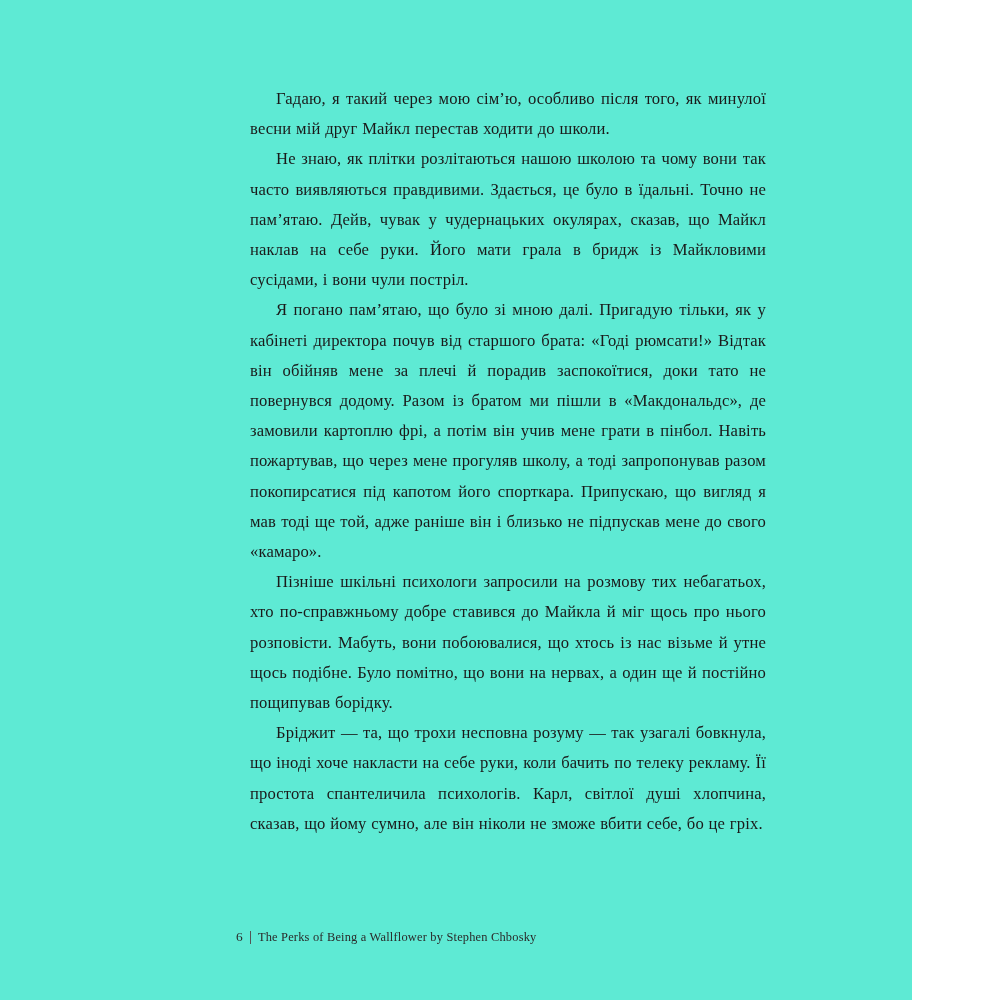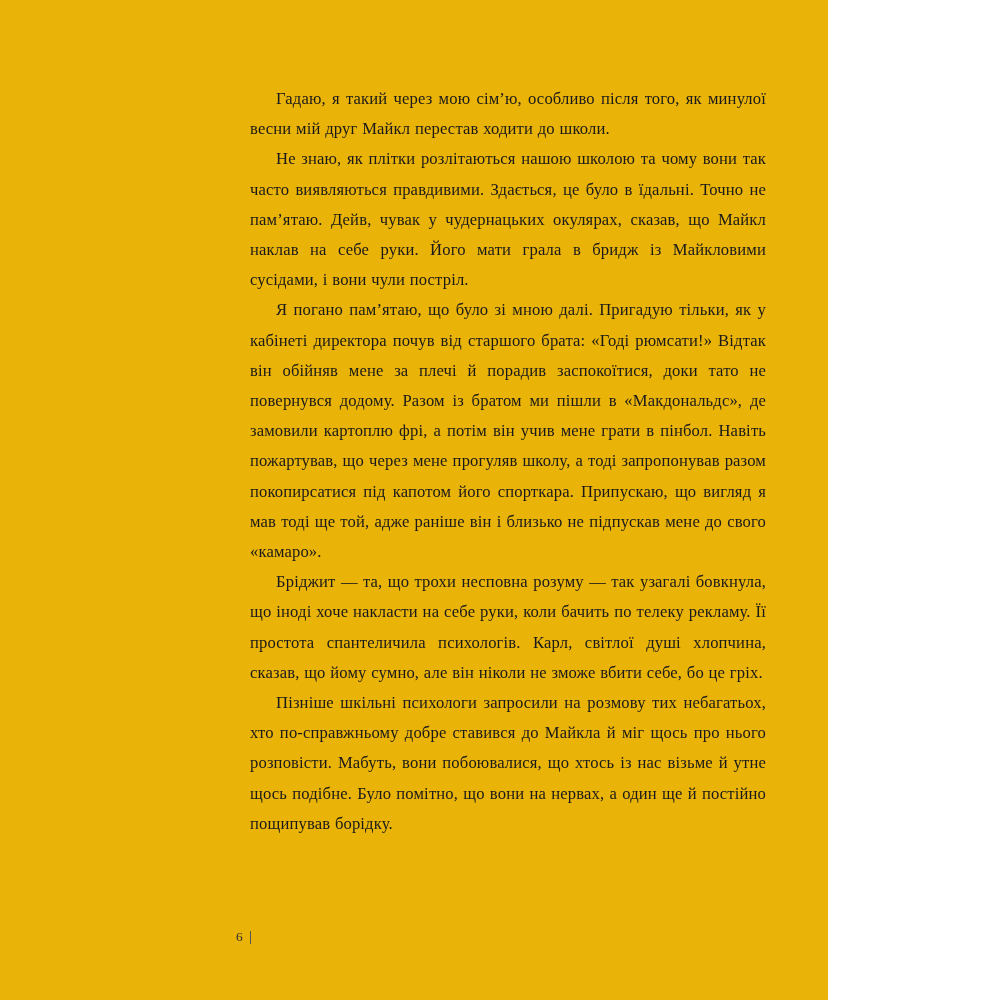--- a/index.html
+++ b/index.html
@@ -9,23 +9,23 @@
   }
   body {
     width: 1000px;
     height: 1000px;
     font-family: "Liberation Serif", serif;
     color: #1a1a1a;
     overflow: hidden;
   }
   .page {
     position: relative;
-    width: 828px;
+    width: 912px;
     height: 1000px;
-    background: #eab308;
+    background: #5eead4;
   }
   .text-column {
     position: absolute;
     left: 250px;
     top: 84px;
     width: 516px;
   }
   .para {
     margin: 0;
     text-align: justify;
@@ -63,22 +63,23 @@
 </style>
 </head>
 <body>
 
 <div class="page">
 
   <div class="text-column">
     <p class="para">Гадаю, я такий через мою сім’ю, особливо після того, як минулої весни мій друг Майкл перестав ходити до школи.</p>
     <p class="para">Не знаю, як плітки розлітаються нашою школою та чому вони так часто виявляються правдивими. Здається, це було в їдальні. Точно не пам’ятаю. Дейв, чувак у чудернацьких окулярах, сказав, що Майкл наклав на себе руки. Його мати грала в бридж із Майкловими сусідами, і вони чули постріл.</p>
     <p class="para">Я погано пам’ятаю, що було зі мною далі. Пригадую тіль­ки, як у кабінеті директора почув від старшого брата: «Годі рюмсати!» Відтак він обійняв мене за плечі й порадив заспо­коїтися, доки тато не повернувся додому. Разом із братом ми пішли в «Макдональдс», де замовили картоплю фрі, а потім він учив мене грати в пінбол. Навіть пожартував, що через мене прогуляв школу, а тоді запропонував разом покопирса­тися під капотом його спорткара. Припускаю, що вигляд я мав тоді ще той, адже раніше він і близько не підпускав мене до свого «камаро».</p>
+    <p class="para">Пізніше шкільні психологи запросили на розмову тих не­багатьох, хто по-справжньому добре ставився до Майкла й міг щось про нього розповісти. Мабуть, вони побоювалися, що хтось із нас візьме й утне щось подібне. Було помітно, що вони на нервах, а один ще й постійно пощипував борідку.</p>
     <p class="para">Бріджит — та, що трохи несповна розуму — так узагалі бовкнула, що іноді хоче накласти на себе руки, коли бачить по телеку рекламу. Її простота спантеличила психологів. Карл, світлої душі хлопчина, сказав, що йому сумно, але він ніколи не зможе вбити себе, бо це гріх.</p>
-    <p class="para">Пізніше шкільні психологи запросили на розмову тих не­багатьох, хто по-справжньому добре ставився до Майкла й міг щось про нього розповісти. Мабуть, вони побоювалися, що хтось із нас візьме й утне щось подібне. Було помітно, що вони на нервах, а один ще й постійно пощипував борідку.</p>
   </div>
 
   <div class="footer">
     <span class="pagenum">6</span>
     <span class="rule"></span>
+    <span class="runhead">The Perks of Being a Wallflower  by Stephen Chbosky</span>
   </div>
 
 </div>
 
 </body></html>

